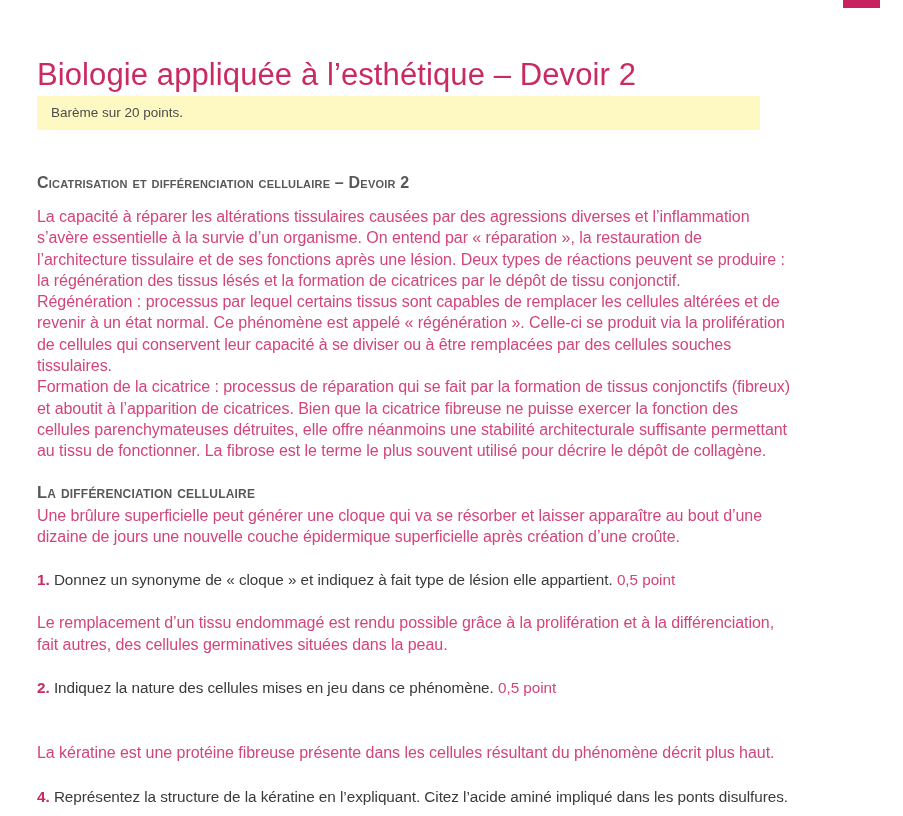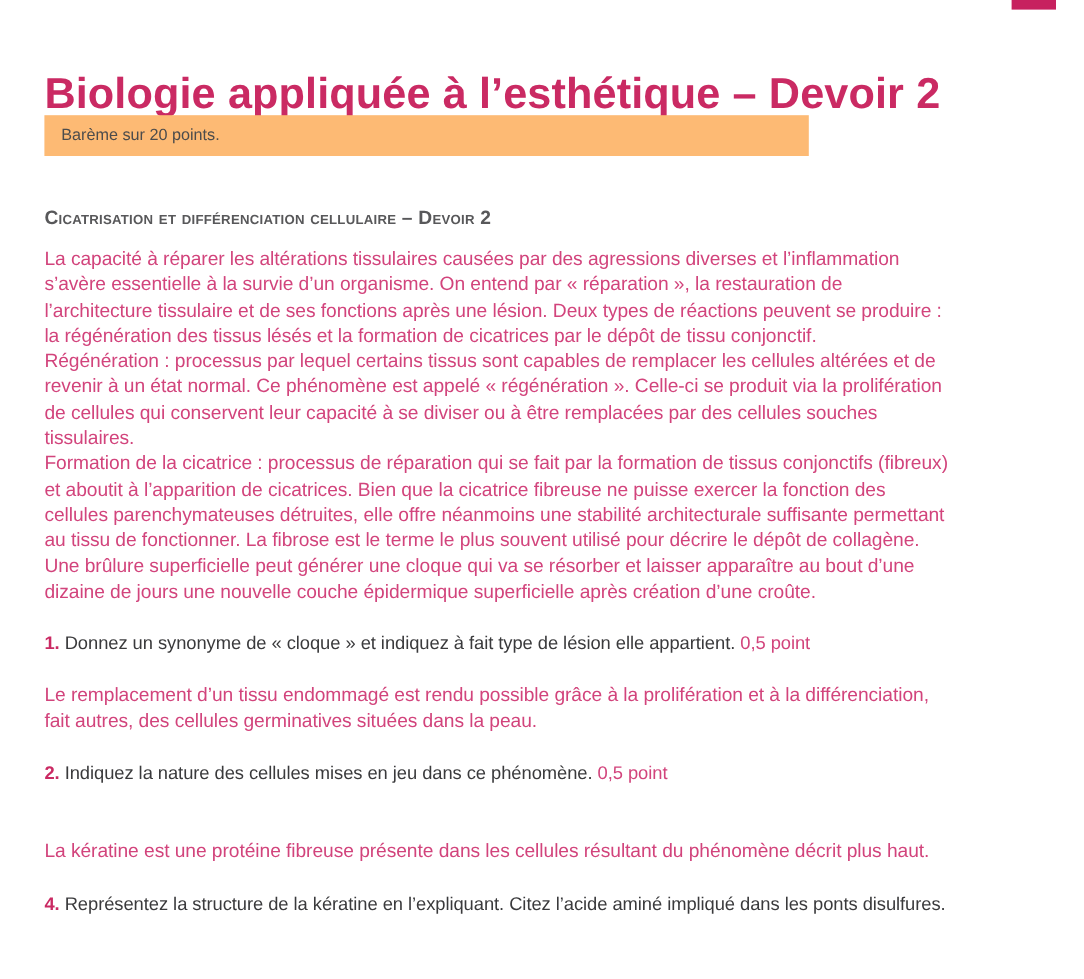--- a/index.html
+++ b/index.html
@@ -30,35 +30,35 @@
     top: 0;
     left: 0;
     width: 903px;
     padding: 0;
   }
 
   .doc-title {
     position: absolute;
     top: 33px;
     left: 37px;
-    font-size: 36px;
+    font-size: 31px;
     line-height: 42px;
-    font-weight: 700;
+    font-weight: 400;
     color: #ca2a63;
     letter-spacing: 0.1px;
     white-space: nowrap;
   }
 
   .bareme-banner {
     position: absolute;
     top: 96px;
     left: 37px;
-    width: 637px;
+    width: 723px;
     height: 34px;
-    background: #fdba74;
+    background: #fef9c3;
     box-sizing: border-box;
   }
   .bareme-text {
     position: absolute;
     top: 9px;
     left: 14px;
     font-size: 13.5px;
     line-height: 16px;
     color: #4c4c4c;
     white-space: nowrap;
@@ -132,20 +132,21 @@
   <div class="content">
 
     <h2 class="section-heading">Cicatrisation et différenciation cellulaire – Devoir 2</h2>
 
     <p class="body-text">La capacité à réparer les altérations tissulaires causées par des agressions diverses et l’inflammation s’avère essentielle à la survie d’un organisme. On entend par « réparation », la restauration de l’architecture tissulaire et de ses fonctions après une lésion. Deux types de réactions peuvent se produire : la régénération des tissus lésés et la formation de cicatrices par le dépôt de tissu conjonctif.</p>
 
     <p class="body-text">Régénération : processus par lequel certains tissus sont capables de remplacer les cellules altérées et de revenir à un état normal. Ce phénomène est appelé « régénération ». Celle-ci se produit via la prolifération de cellules qui conservent leur capacité à se diviser ou à être remplacées par des cellules souches tissulaires.</p>
 
     <p class="body-text">Formation de la cicatrice : processus de réparation qui se fait par la formation de tissus conjonctifs (fibreux) et aboutit à l’apparition de cicatrices. Bien que la cicatrice fibreuse ne puisse exercer la fonction des cellules parenchymateuses détruites, elle offre néanmoins une stabilité architecturale suffisante permettant au tissu de fonctionner. La fibrose est le terme le plus souvent utilisé pour décrire le dépôt de collagène.</p>
 
+    <h3 class="sub-heading">La différenciation cellulaire</h3>
 
     <p class="body-text">Une brûlure superficielle peut générer une cloque qui va se résorber et laisser apparaître au bout d’une dizaine de jours une nouvelle couche épidermique superficielle après création d’une croûte.</p>
 
     <div class="gap-lg"></div>
 
     <p class="question"><span class="q-num">1.</span> <span>Donnez un synonyme de « cloque » et indiquez à fait type de lésion elle appartient.</span> <span class="q-points">0,5 point</span></p>
 
     <div class="gap-lg"></div>
 
     <p class="body-text">Le remplacement d’un tissu endommagé est rendu possible grâce à la prolifération et à la différenciation, fait autres, des cellules germinatives situées dans la peau.</p>

